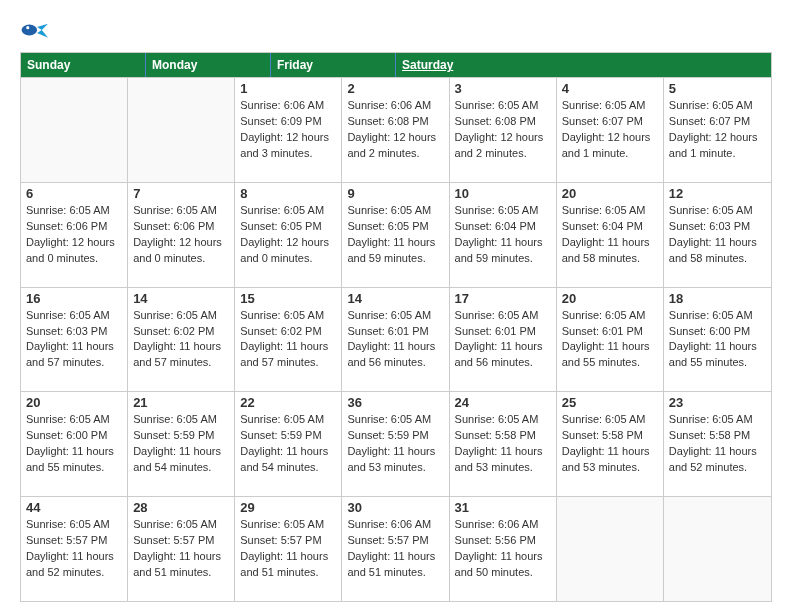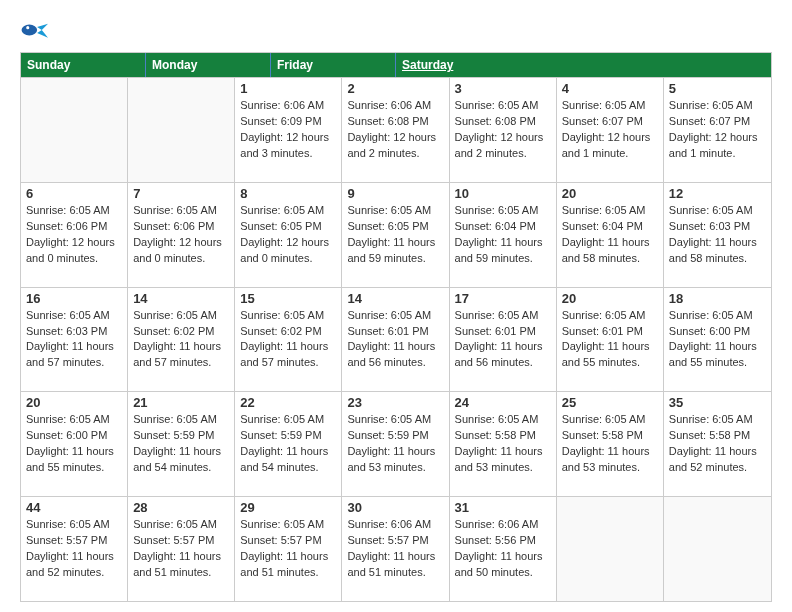--- a/index.html
+++ b/index.html
@@ -285,42 +285,42 @@
 and 54 minutes.</div>
           </div>
           <div class="cal-cell">
             <div class="day-num">22</div>
             <div class="day-info" style="white-space: pre-line;">Sunrise: 6:05 AM
 Sunset: 5:59 PM
 Daylight: 11 hours
 and 54 minutes.</div>
           </div>
           <div class="cal-cell">
+            <div class="day-num">36</div>
+            <div class="day-info" style="white-space: pre-line;">Sunrise: 6:05 AM
+Sunset: 5:59 PM
+Daylight: 11 hours
+and 53 minutes.</div>
+          </div>
+          <div class="cal-cell">
+            <div class="day-num">24</div>
+            <div class="day-info" style="white-space: pre-line;">Sunrise: 6:05 AM
+Sunset: 5:58 PM
+Daylight: 11 hours
+and 53 minutes.</div>
+          </div>
+          <div class="cal-cell">
+            <div class="day-num">25</div>
+            <div class="day-info" style="white-space: pre-line;">Sunrise: 6:05 AM
+Sunset: 5:58 PM
+Daylight: 11 hours
+and 53 minutes.</div>
+          </div>
+          <div class="cal-cell">
             <div class="day-num">23</div>
-            <div class="day-info" style="white-space: pre-line;">Sunrise: 6:05 AM
-Sunset: 5:59 PM
-Daylight: 11 hours
-and 53 minutes.</div>
-          </div>
-          <div class="cal-cell">
-            <div class="day-num">24</div>
-            <div class="day-info" style="white-space: pre-line;">Sunrise: 6:05 AM
-Sunset: 5:58 PM
-Daylight: 11 hours
-and 53 minutes.</div>
-          </div>
-          <div class="cal-cell">
-            <div class="day-num">25</div>
-            <div class="day-info" style="white-space: pre-line;">Sunrise: 6:05 AM
-Sunset: 5:58 PM
-Daylight: 11 hours
-and 53 minutes.</div>
-          </div>
-          <div class="cal-cell">
-            <div class="day-num">35</div>
             <div class="day-info" style="white-space: pre-line;">Sunrise: 6:05 AM
 Sunset: 5:58 PM
 Daylight: 11 hours
 and 52 minutes.</div>
           </div>
         </div>
         <div class="cal-week">
           <div class="cal-cell">
             <div class="day-num">44</div>
             <div class="day-info" style="white-space: pre-line;">Sunrise: 6:05 AM

